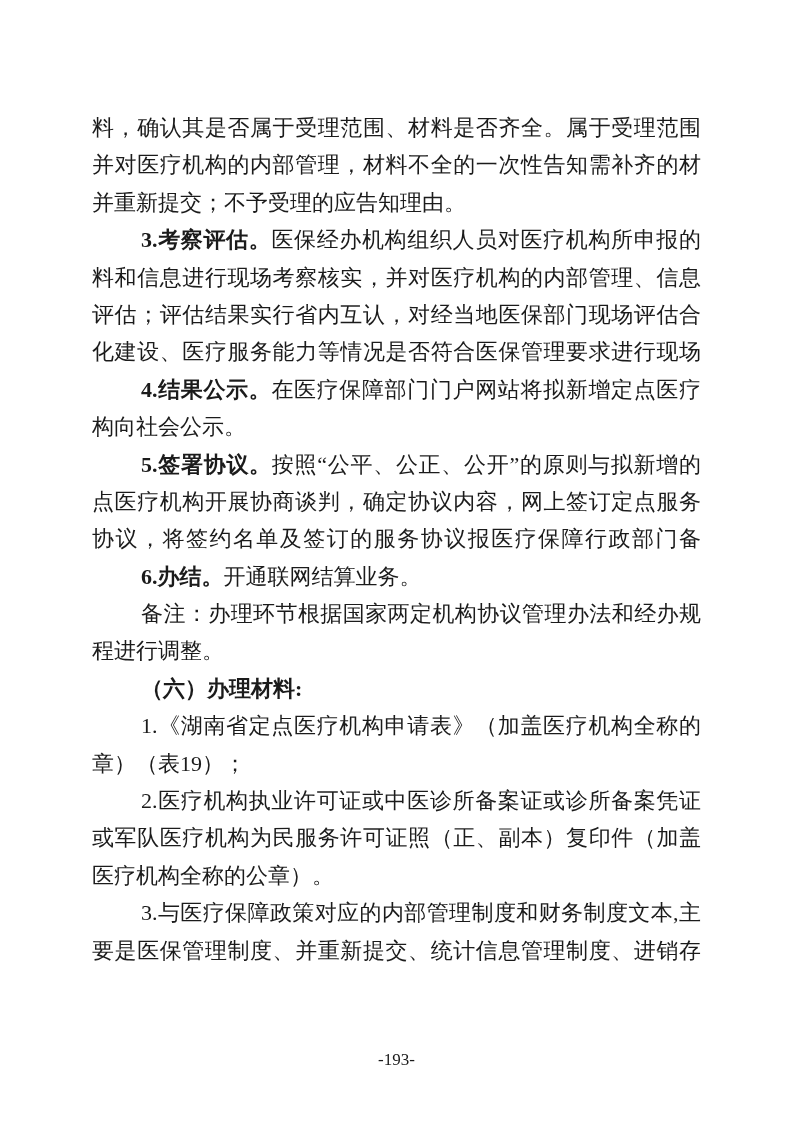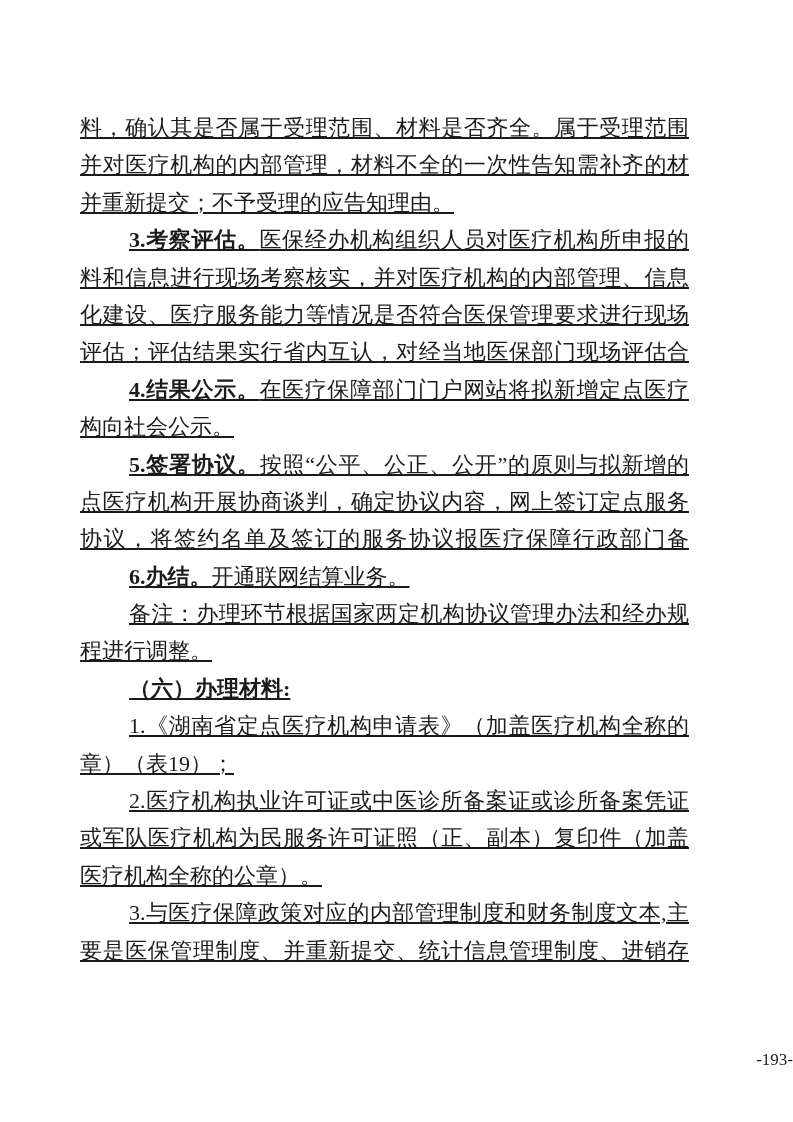--- a/index.html
+++ b/index.html
@@ -12,24 +12,23 @@
     width: 793px;
     height: 1122px;
     margin: 0 auto;
     background: #ffffff;
     overflow: hidden;
     font-family: "Liberation Serif", "DejaVu Serif", serif;
     color: #1b1b1b;
   }
   .doc-body {
     position: absolute;
-    left: 80px;
+    left: 92px;
     top: 109px;
     width: 609px;
-    text-decoration: underline;
   }
   .line {
     height: 37.4px;
     line-height: 37.4px;
     font-size: 22px;
     text-align: justify;
     text-align-last: left;
     overflow: hidden;
   }
   .line.fill {
@@ -40,37 +39,37 @@
   }
   .seg.bold {
     font-weight: bold;
     margin-top: 16px;
   }
   .page-footer {
     position: absolute;
     left: 0;
     top: 1050px;
     width: 100%;
-    text-align: right;
+    text-align: center;
     font-size: 17px;
     color: #1b1b1b;
   }
 </style>
 </head>
 <body>
 
 <div class="page">
   <div class="doc-body">
       <div class="line fill"><span class="seg">料，确认其是否属于受理范围、材料是否齐全。属于受理范围</span></div>
       <div class="line fill"><span class="seg">并对医疗机构的内部管理，材料不全的一次性告知需补齐的材料</span></div>
       <div class="line"><span class="seg">并重新提交；不予受理的应告知理由。</span></div>
       <div class="line indent fill"><span class="seg bold">3.考察评估。</span><span class="seg">医保经办机构组织人员对医疗机构所申报的材</span></div>
       <div class="line fill"><span class="seg">料和信息进行现场考察核实，并对医疗机构的内部管理、信息</span></div>
+      <div class="line fill"><span class="seg">评估；评估结果实行省内互认，对经当地医保部门现场评估合</span></div>
       <div class="line fill"><span class="seg">化建设、医疗服务能力等情况是否符合医保管理要求进行现场</span></div>
-      <div class="line fill"><span class="seg">评估；评估结果实行省内互认，对经当地医保部门现场评估合</span></div>
       <div class="line indent fill"><span class="seg bold">4.结果公示。</span><span class="seg">在医疗保障部门门户网站将拟新增定点医疗机</span></div>
       <div class="line"><span class="seg">构向社会公示。</span></div>
       <div class="line indent fill"><span class="seg bold">5.签署协议。</span><span class="seg">按照“公平、公正、公开”的原则与拟新增的定</span></div>
       <div class="line fill"><span class="seg">点医疗机构开展协商谈判，确定协议内容，网上签订定点服务</span></div>
       <div class="line fill"><span class="seg">协议，将签约名单及签订的服务协议报医疗保障行政部门备案。</span></div>
       <div class="line indent"><span class="seg bold">6.办结。</span><span class="seg">开通联网结算业务。</span></div>
       <div class="line indent fill"><span class="seg">备注：办理环节根据国家两定机构协议管理办法和经办规</span></div>
       <div class="line"><span class="seg">程进行调整。</span></div>
       <div class="line indent"><span class="seg bold">（六）办理材料:</span></div>
       <div class="line indent fill"><span class="seg">1.《湖南省定点医疗机构申请表》（加盖医疗机构全称的公</span></div>

